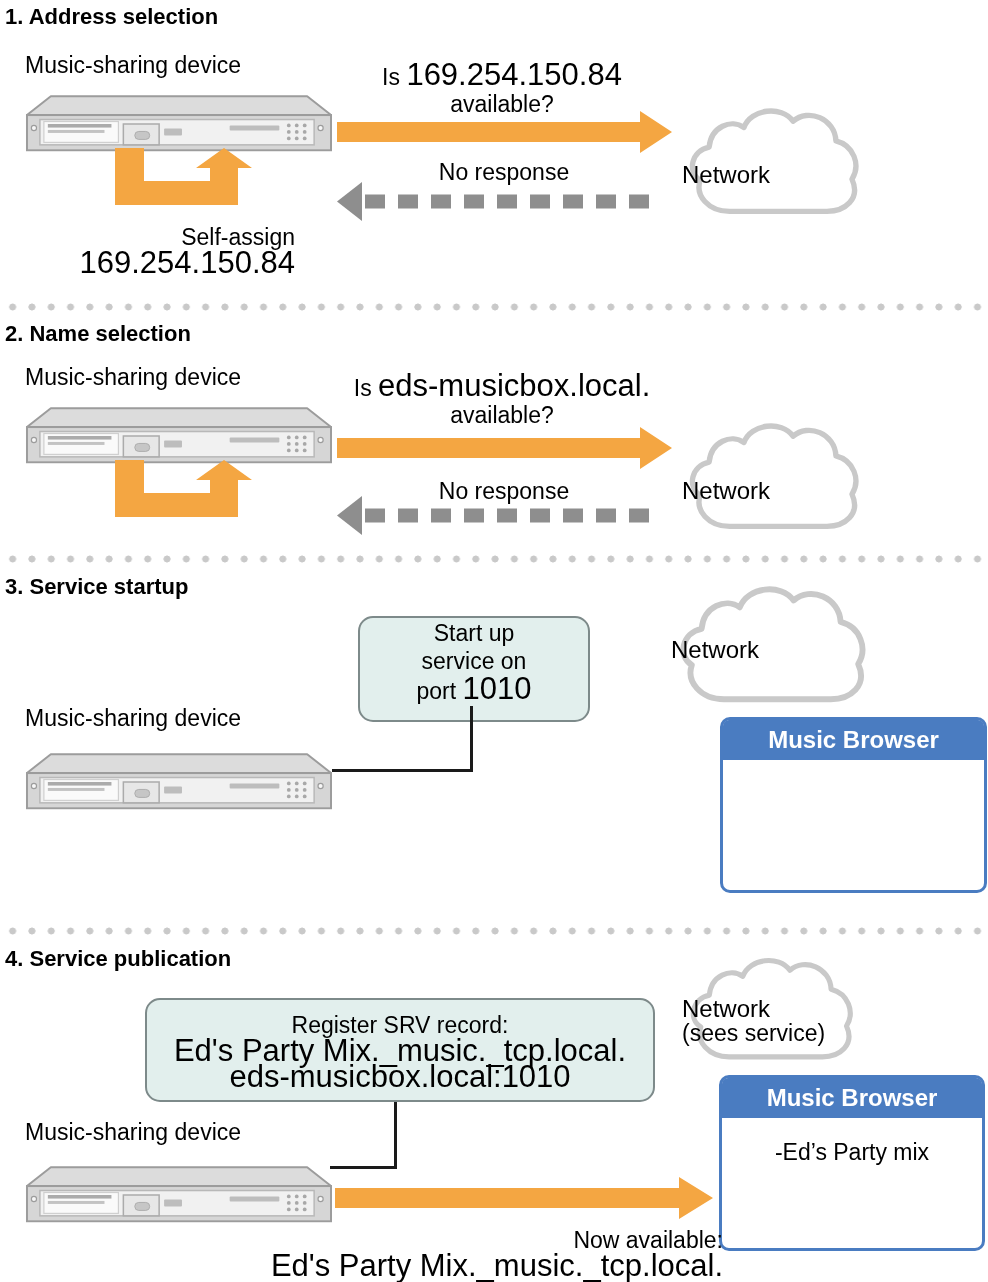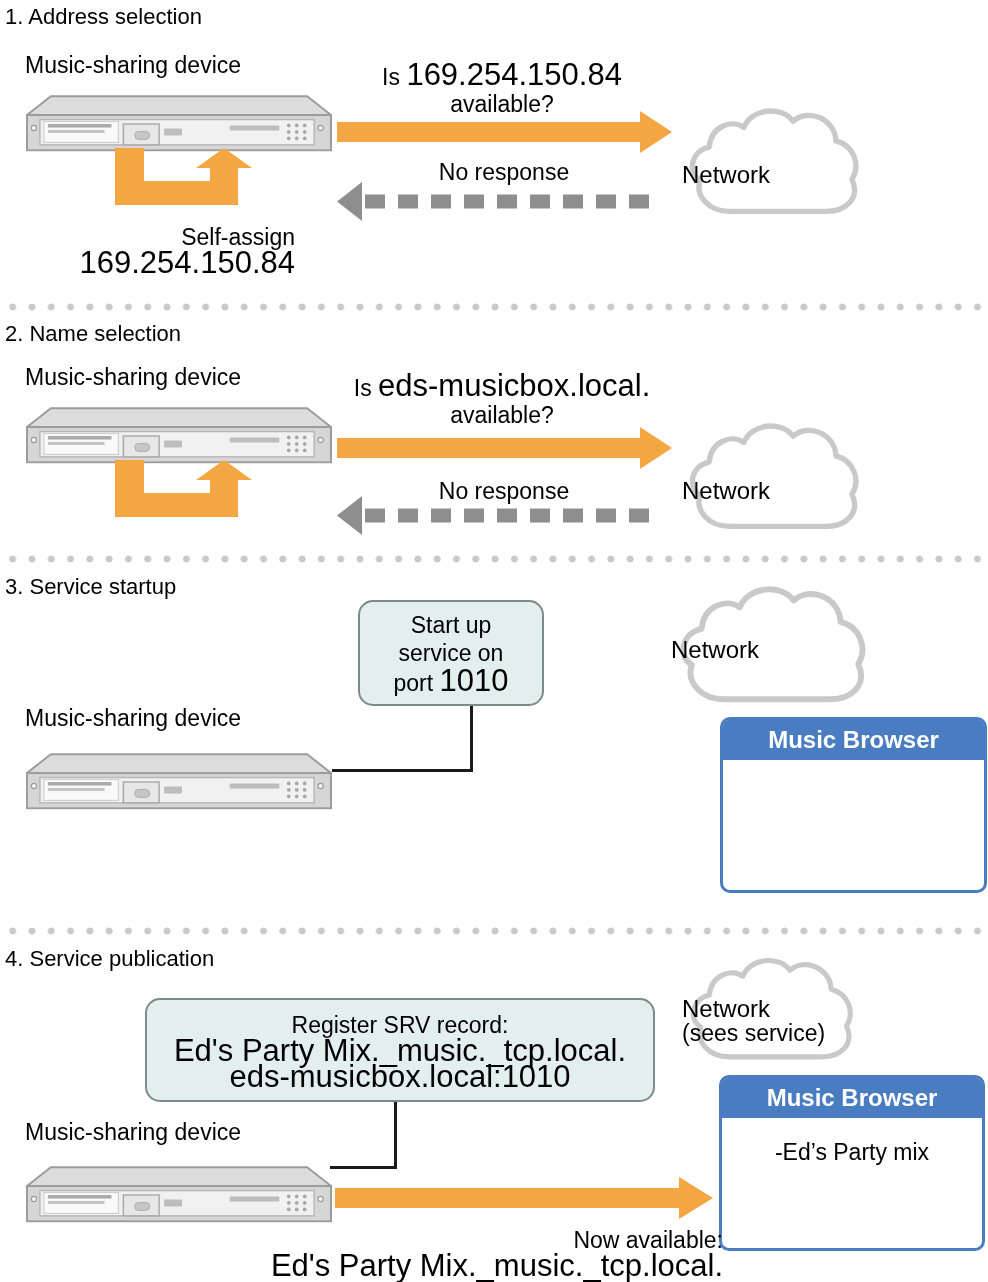--- a/index.html
+++ b/index.html
@@ -1,19 +1,19 @@
 <!DOCTYPE html>
 <html><head>
 <meta charset="utf-8">
 <style>
   html,body{margin:0;padding:0;background:#fff}
   #canvas{position:relative;width:988px;height:1282px;background:#ffffff;
           font-family:"Liberation Sans",sans-serif;color:#000;overflow:hidden}
   .abs{position:absolute}
-  .sec-title{font-size:22px;font-weight:normal;white-space:nowrap}
+  .sec-title{font-size:22px;font-weight:bold;white-space:nowrap}
   .dev-label{width:308px;text-align:left;font-size:23px;white-space:nowrap}
   .query{width:300px;text-align:center;font-size:23px;line-height:27px}
   .resp{width:200px;text-align:center;font-size:23px;white-space:nowrap}
   .mono{font-family:Liberation Sans, sans-serif;font-size:31px}
   .selfassign{width:240px;text-align:right;font-size:23px;line-height:26px}
   .cloud-label{font-size:24px;line-height:25px;white-space:nowrap}
   .cloud-sub{font-size:23px}
   .callout{background:#E2EFED;border:2.5px solid #7D8A8A;border-radius:15px;
            text-align:center;box-sizing:border-box}
   .callout .l{font-size:23px}
@@ -122,21 +122,21 @@
       <use href="#sym-dash"></use>
     </svg>
   <svg class="abs" style="left:682px;top:413px" width="190" height="125" viewBox="0 0 210 140">
       <use href="#sym-cloud"></use>
     </svg>
   <div class="abs cloud-label" style="left:682px;top:478px;width:190px">Network</div>
 
   <div class="abs sep" style="left:0;top:555px"></div>
 
   <div class="abs sec-title" style="left:5px;top:574px">3. Service startup</div>
-  <div class="abs callout" style="left:358px;top:600px;width:186px;height:106px;padding-top:9px">
+  <div class="abs callout" style="left:358px;top:616px;width:232px;height:106px;padding-top:1px">
     <div class="l" style="line-height:28px">Start up</div>
     <div class="l" style="line-height:28px">service on</div>
     <div class="l" style="line-height:28px"><span>port </span><span class="mono">1010</span></div>
   </div>
   <div class="abs conn" style="left:470px;top:706px;width:3px;height:65px"></div>
   <div class="abs conn" style="left:332px;top:769px;width:141px;height:3px"></div>
   <svg class="abs" style="left:671px;top:575px" width="210" height="137" viewBox="0 0 210 140">
       <use href="#sym-cloud"></use>
     </svg>
   <div class="abs cloud-label" style="left:671px;top:637px;width:210px">

